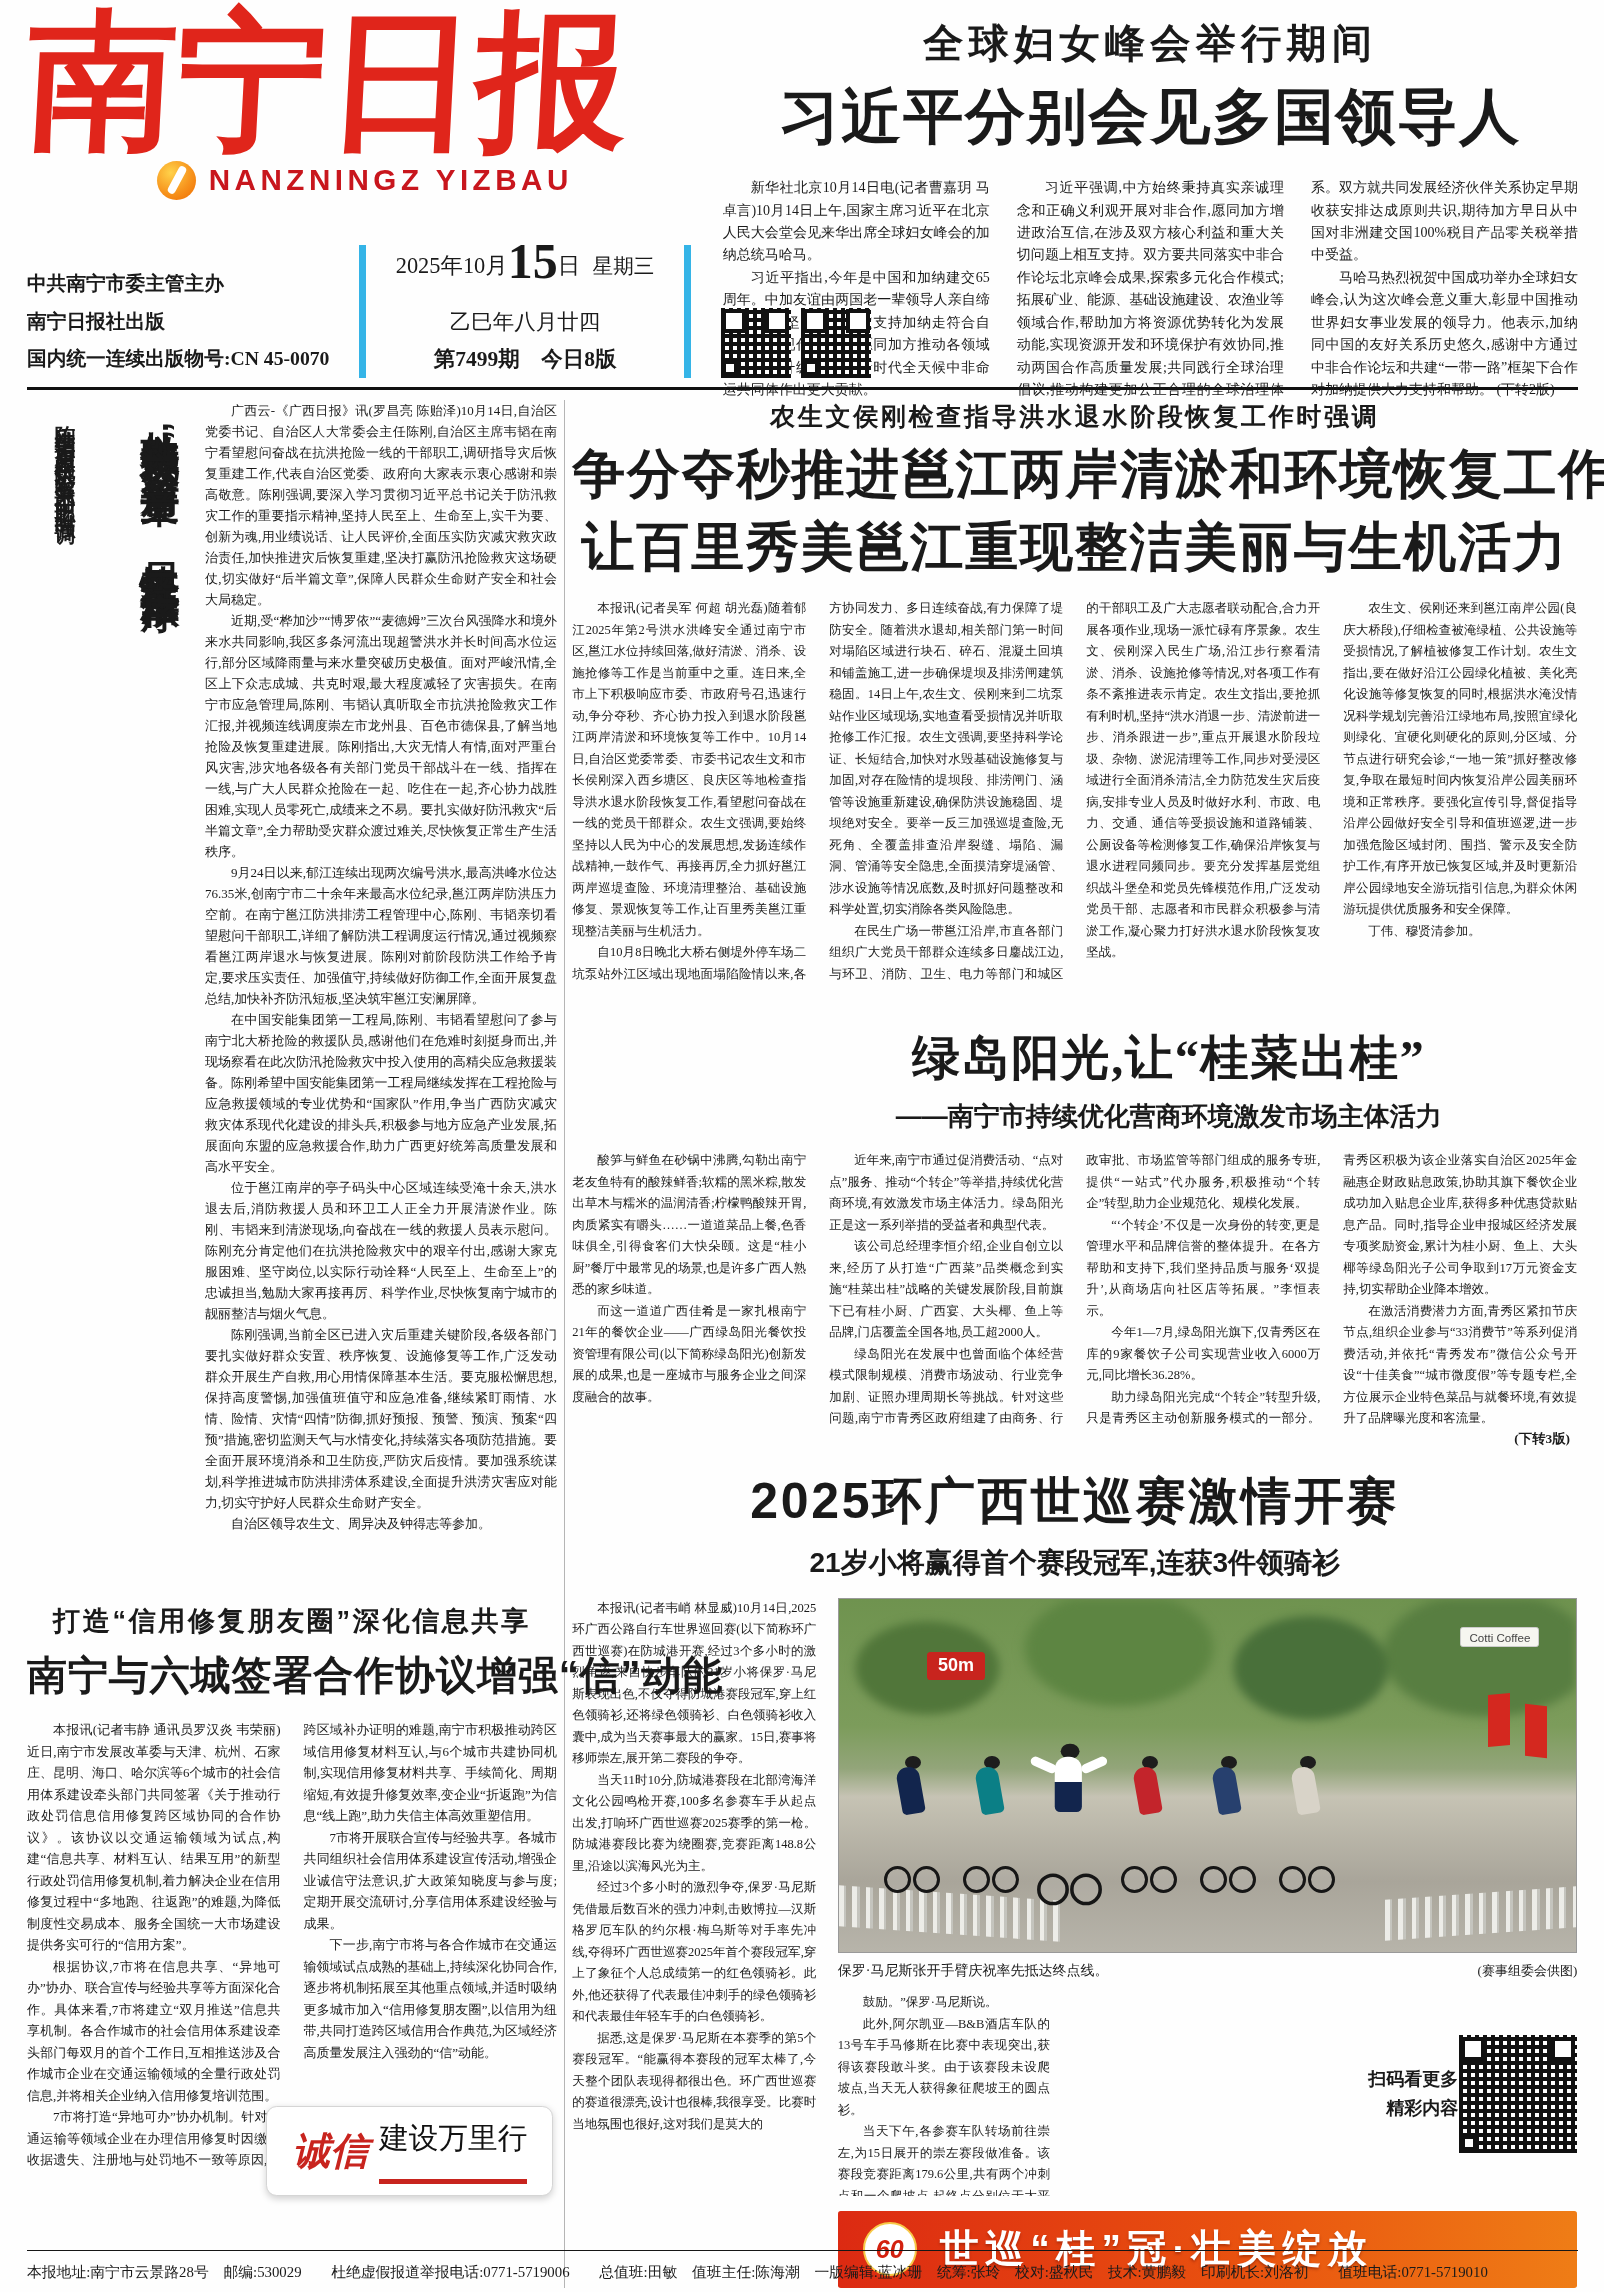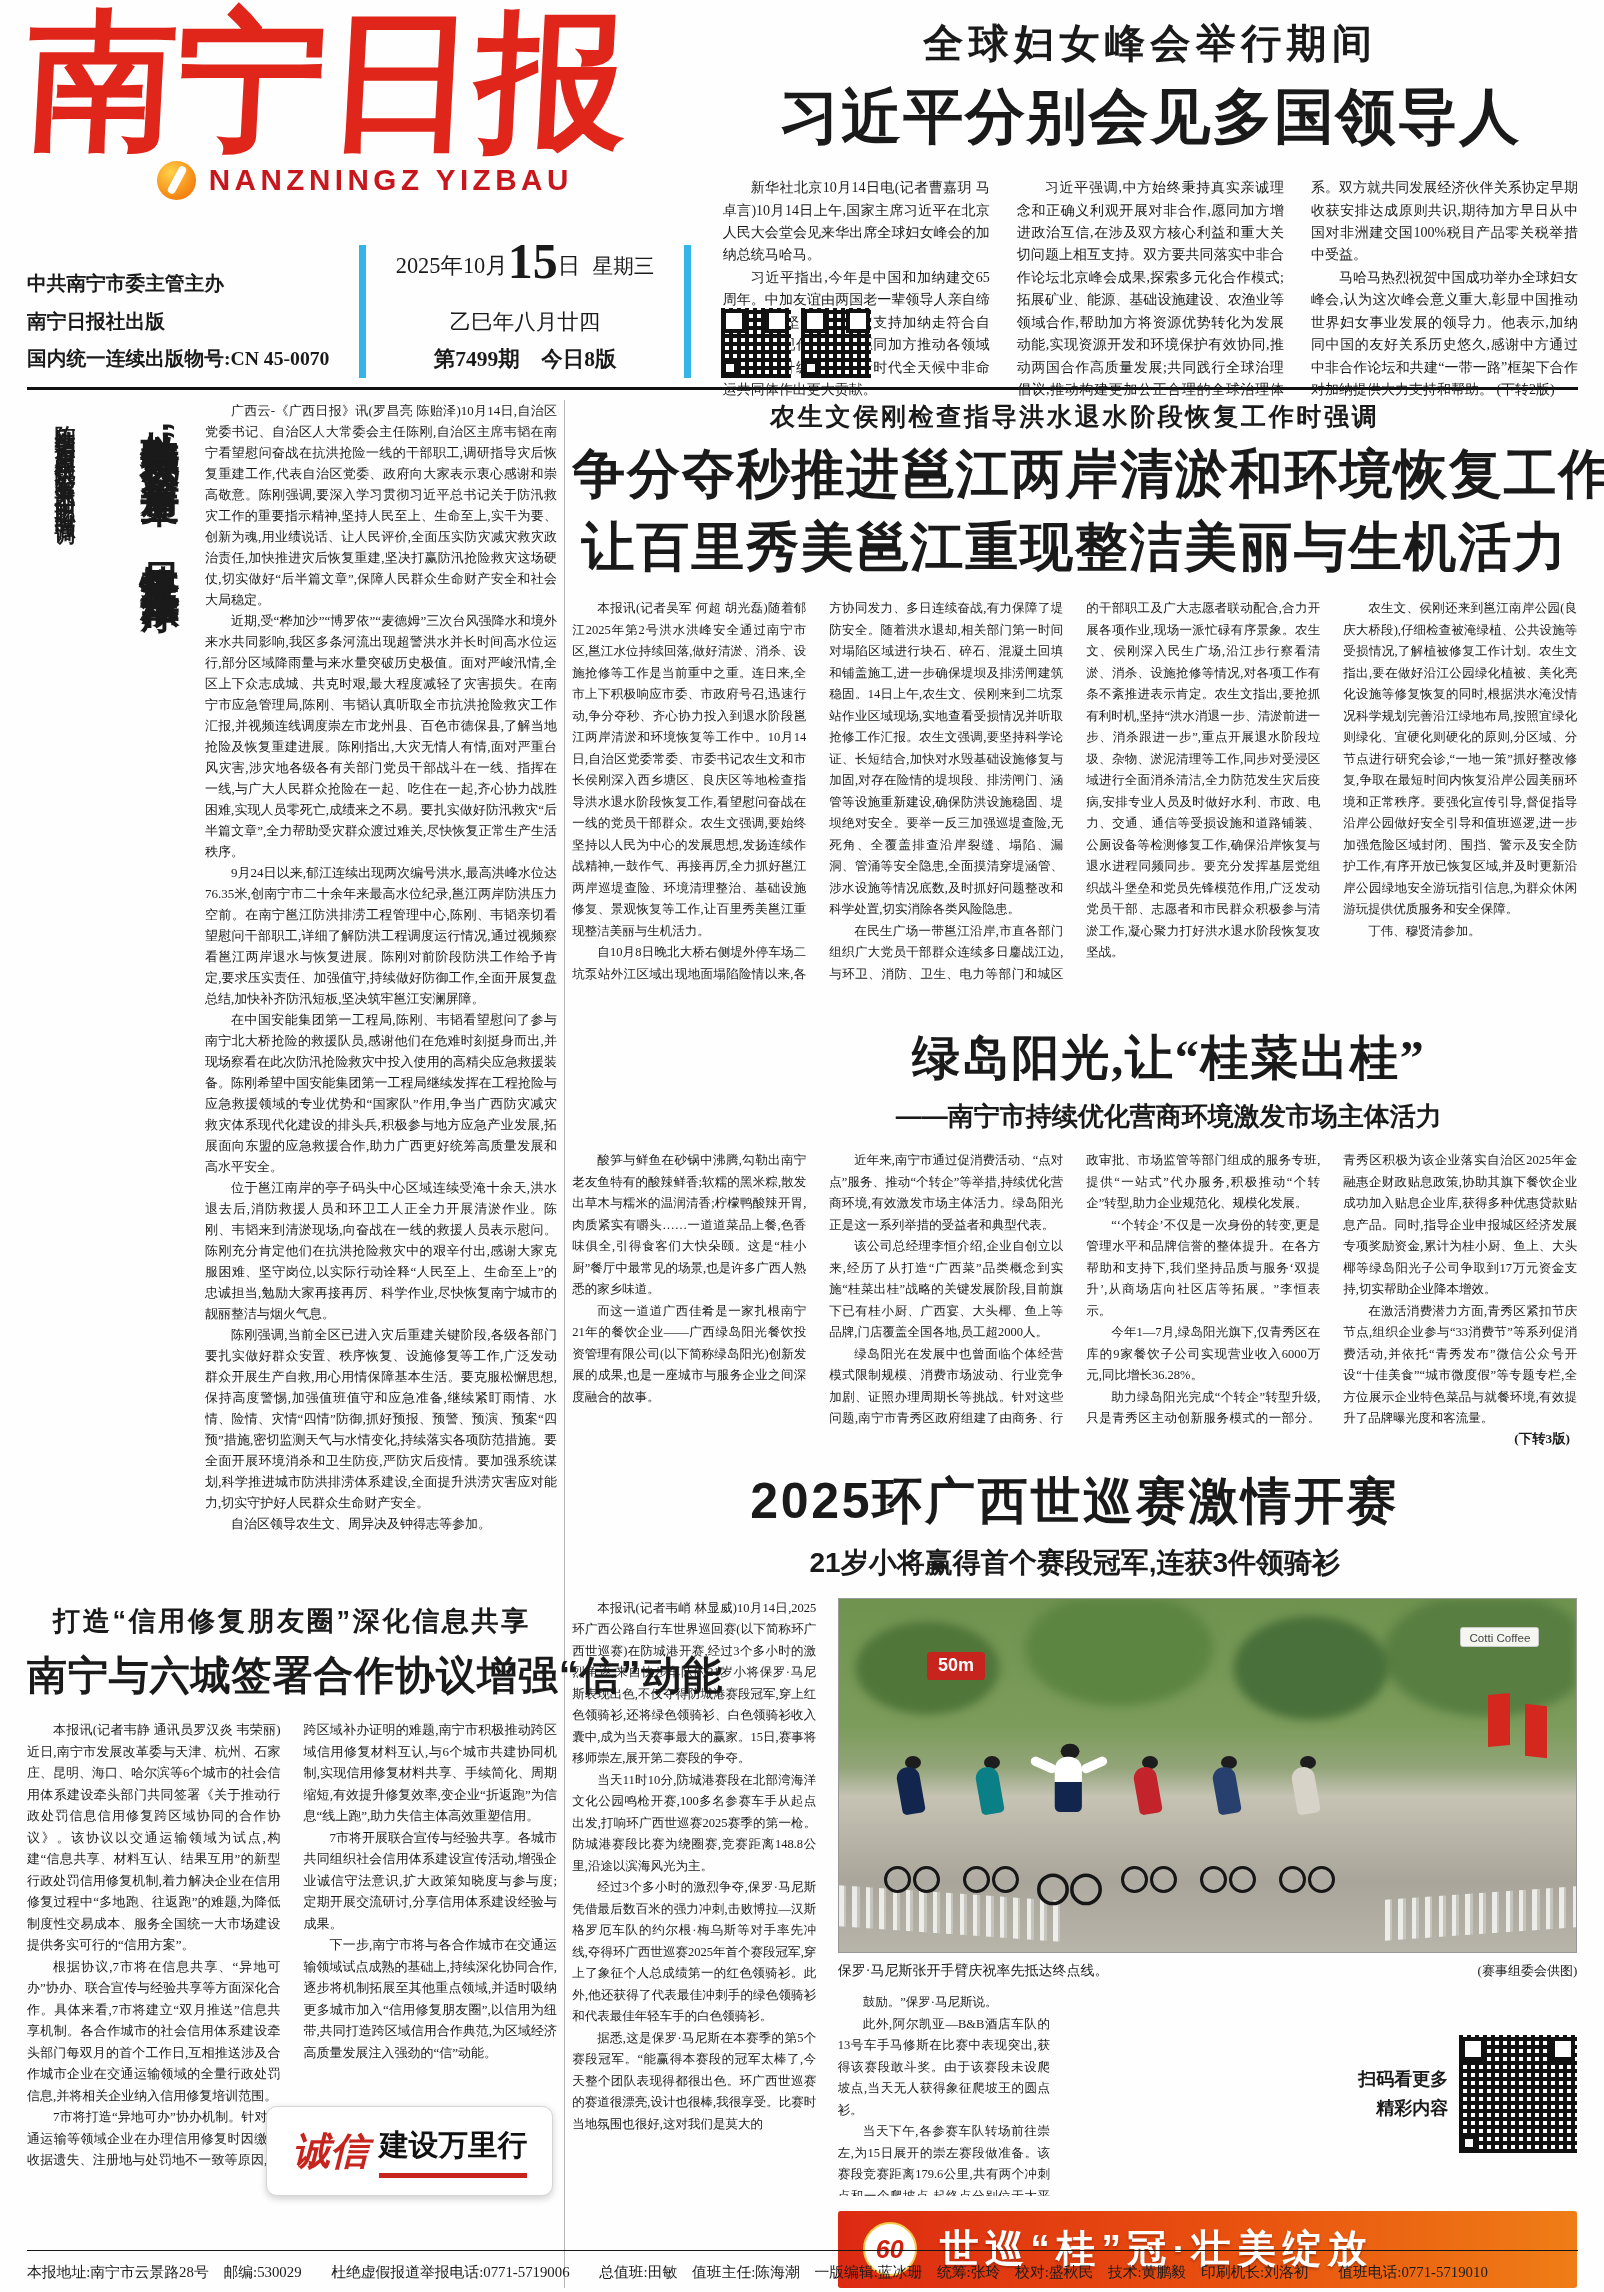--- a/index.html
+++ b/index.html
@@ -67,22 +67,22 @@
   
   .art-e { margin-top:23px; position:relative; }
   .e-kicker { text-align:center; font-size:27px; font-weight:bold; font-family:"Liberation Sans",sans-serif; letter-spacing:2.7px; }
   .e-title { text-align:center; font-size:40px; font-weight:900; font-family:"Liberation Sans",sans-serif; letter-spacing:0.9px; margin-top:9px; white-space:nowrap; }
   .e-body { margin-top:16px; columns:2; column-gap:23px; height:453px; column-fill:auto; overflow:hidden;
     font-size:13px; line-height:21.5px; }
   .cx { width:287px; height:90px; background:#fff; border:0.9px solid #d5d5d5; border-radius:10.7px;
     box-shadow:0 2.7px 7.2px rgba(0,0,0,.18); display:flex; align-items:center; justify-content:center; gap:10.7px;
     margin:-66px 3.6px 0 auto; position:relative; }
   .cx-script { color:#c8241e; font-size:38px; font-weight:900; font-style:italic; }
-  .cx-main { color:#111; font-size:29.6px; font-weight:700; font-family:"Liberation Sans",sans-serif;
-    border-bottom:5.4px solid #c8241e; padding-bottom:7px; }
+  .cx-main { color:#111; font-size:29.6px; font-weight:400; font-family:"Liberation Sans",sans-serif;
+    border-bottom:5.4px solid #c8241e; padding-bottom:20px; }
 
   
   .art-c { position:relative; }
   .c-kicker { text-align:center; font-size:25px; font-weight:bold; font-family:"Liberation Sans",sans-serif; letter-spacing:2.7px; }
   .c-title { text-align:center; font-size:53px; font-weight:900; font-family:"Liberation Sans",sans-serif; letter-spacing:1.8px; line-height:1.25; margin-top:7.2px; white-space:nowrap; }
   .c-body { margin-top:18px; columns:4; column-gap:23px; height:405px; column-fill:auto; overflow:hidden;
     font-size:12.5px; line-height:21.5px; }
 
   
   .art-d { margin-top:23px; position:relative; }
@@ -132,21 +132,21 @@
   .rider:nth-of-type(3) .torso::before, .rider:nth-of-type(3) .torso::after { content:""; position:absolute; top:3.6px; width:23px; height:8px; background:#fff; border-radius:4.5px; }
   .rider:nth-of-type(3) .torso::before { left:-21.5px; transform:rotate(24deg); }
   .rider:nth-of-type(3) .torso::after { right:-21.5px; transform:rotate(-24deg); }
   .rider:nth-of-type(4) .torso { background:#c3242b; }
   .rider:nth-of-type(5) .torso { background:#27406e; }
   .rider:nth-of-type(6) .torso { background:#d8d3c8; }
   .caption { display:flex; justify-content:space-between; align-items:baseline; margin-top:9px; font-size:14px; }
   .caption .credit { font-size:13px; }
   .f-lower { display:grid; grid-template-columns:1fr 1fr 269px; column-gap:23px; margin-top:12.5px; }
   .f-lower .txt { font-size:12.5px; line-height:21.5px; height:204px; overflow:hidden; }
-  .qr-note { display:flex; align-items:center; justify-content:flex-end; gap:11px; }
+  .qr-note { display:flex; align-items:center; justify-content:flex-end; gap:1px; }
   .qr-note .lines { text-align:right; font-size:18px; font-weight:bold; line-height:1.6; font-family:"Liberation Sans",sans-serif; }
   .band { height:77px; margin-top:14.3px; display:flex; align-items:center; gap:23px; padding:0 25px;
     background:linear-gradient(90deg,#dc2a12 0%,#e9520f 55%,#ef7d16 100%); border-radius:2.7px; }
   .band-logo { width:54px; height:54px; border-radius:50%; background:#fff; border:2.7px solid #f7c948;
     display:flex; align-items:center; justify-content:center; color:#d3210f; font-weight:900; font-size:25px;
     font-style:italic; font-family:"Liberation Sans",sans-serif; flex:none; }
   .band-text { color:#fff; font-size:39px; font-weight:900; letter-spacing:6.3px; font-family:"Liberation Sans",sans-serif;
     text-shadow:0 1.8px 2.7px rgba(110,20,0,.45); white-space:nowrap; }
 
   

